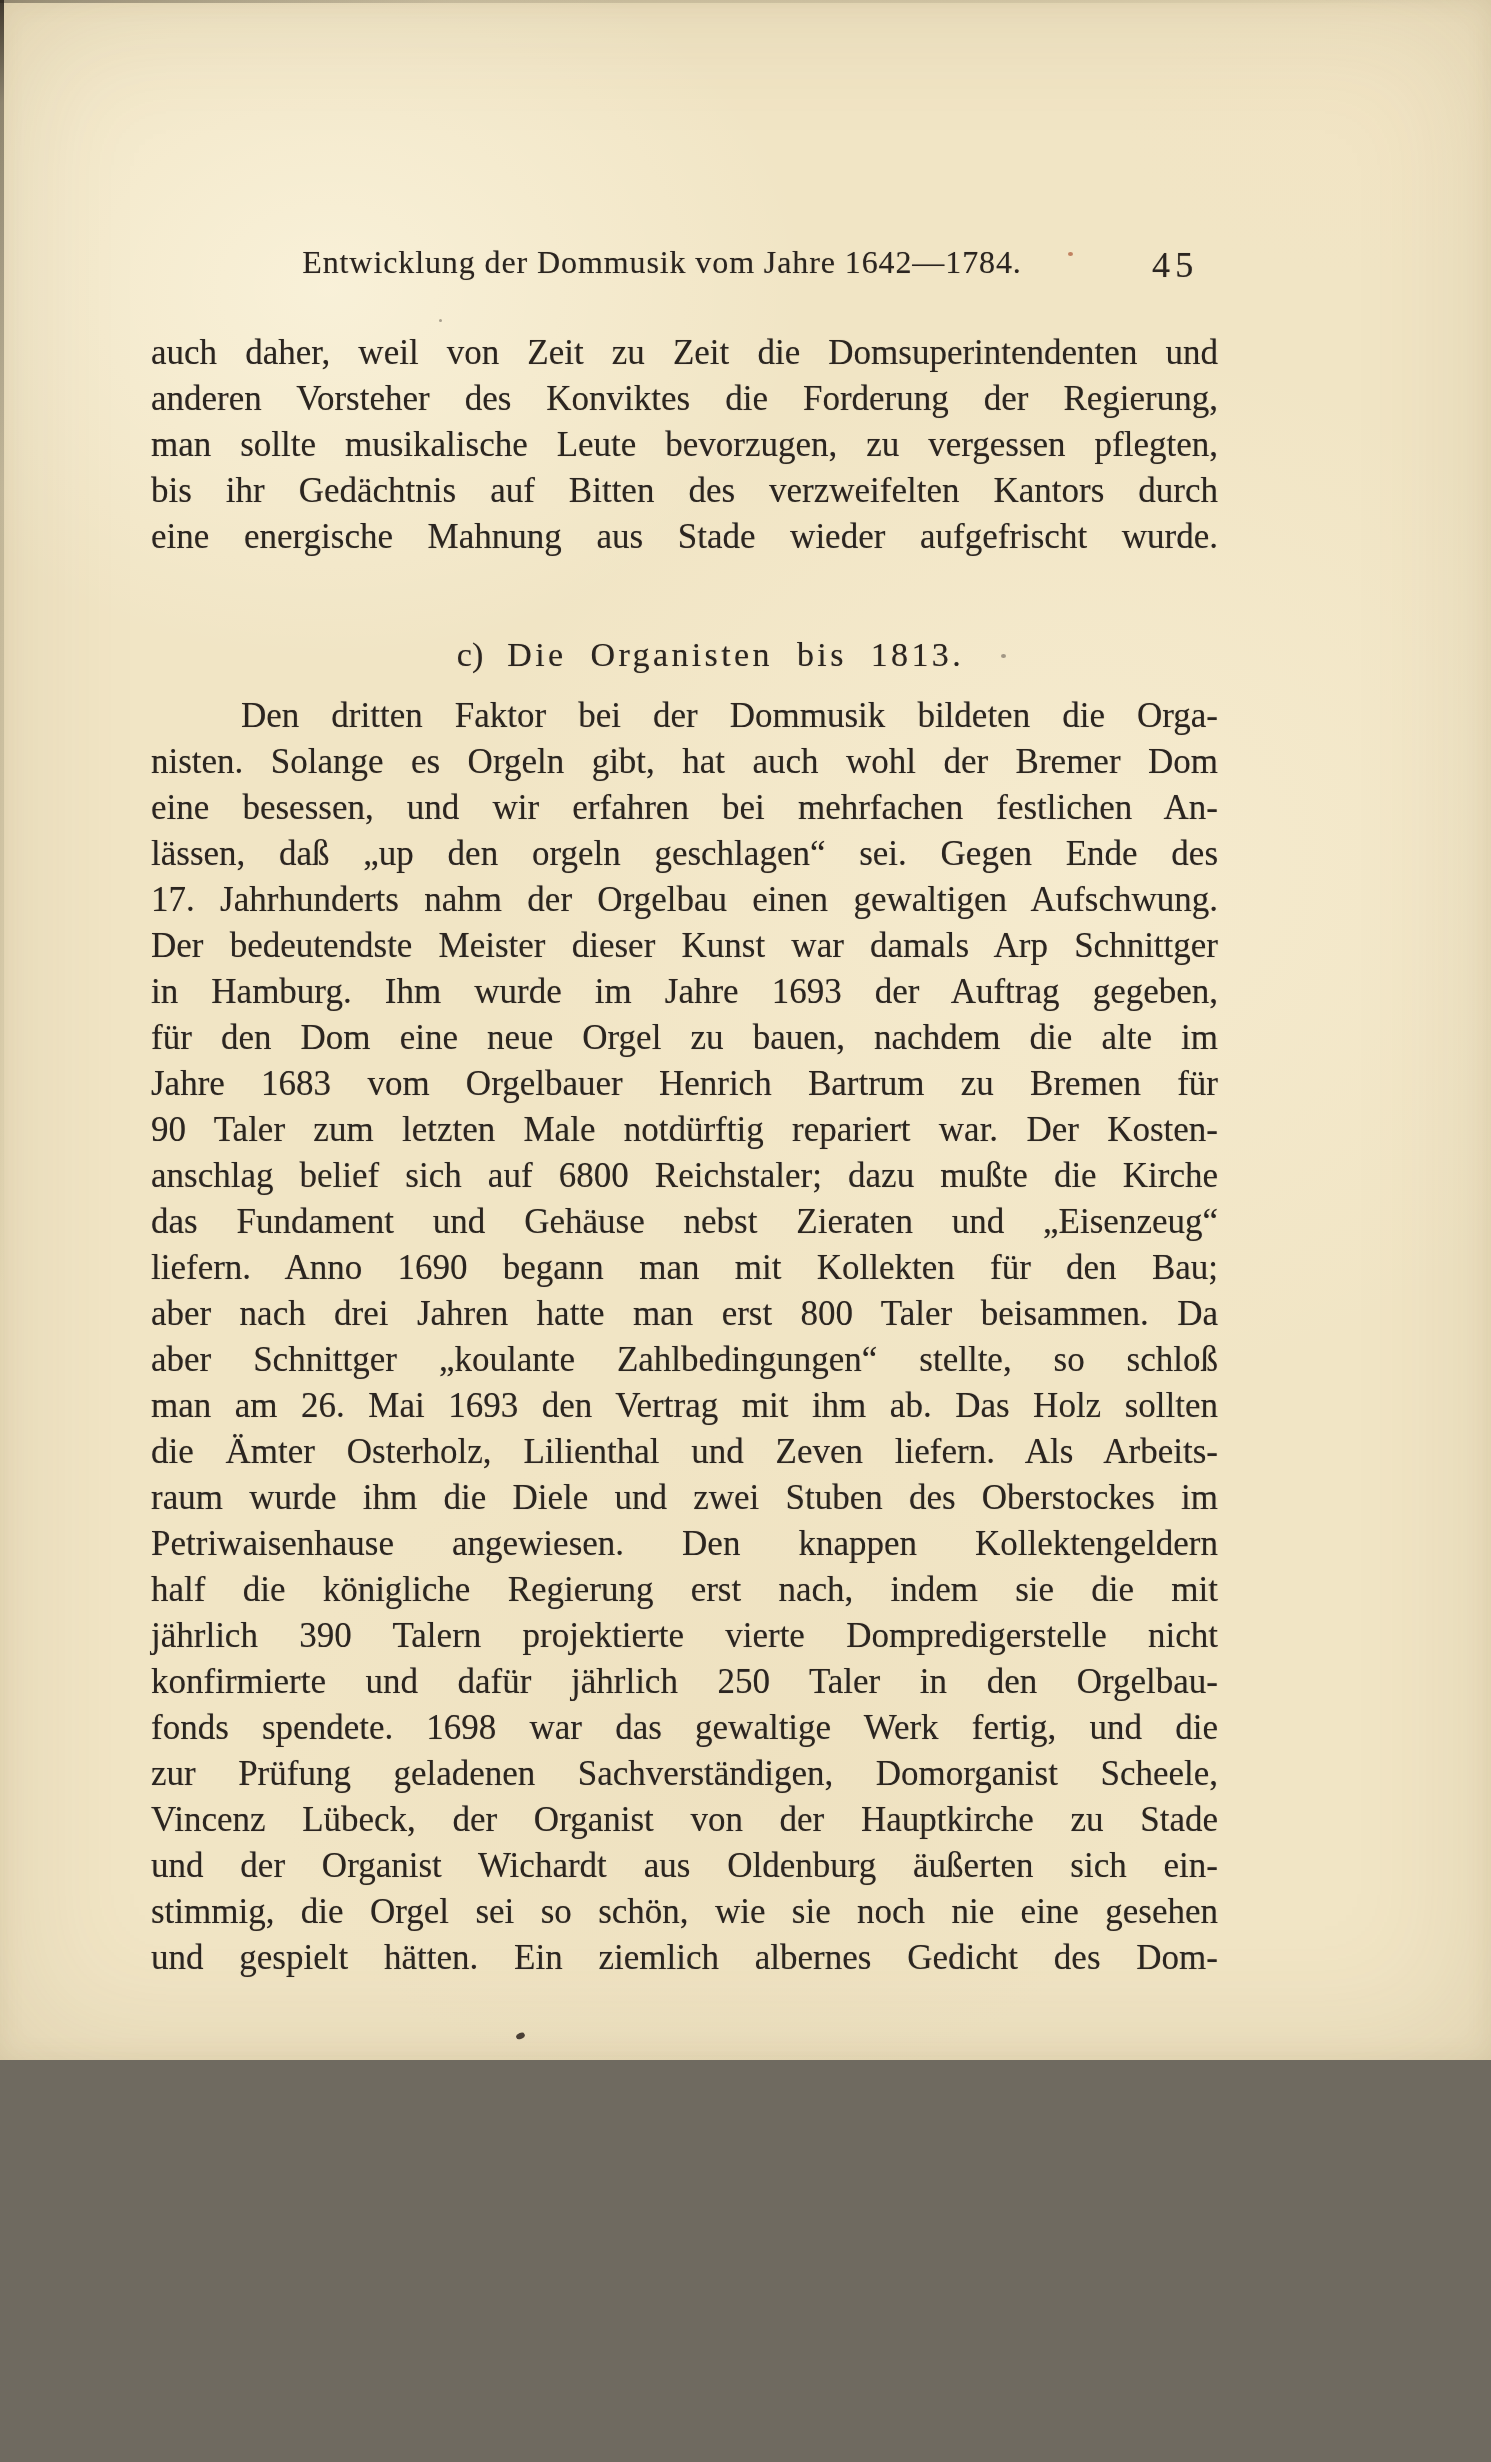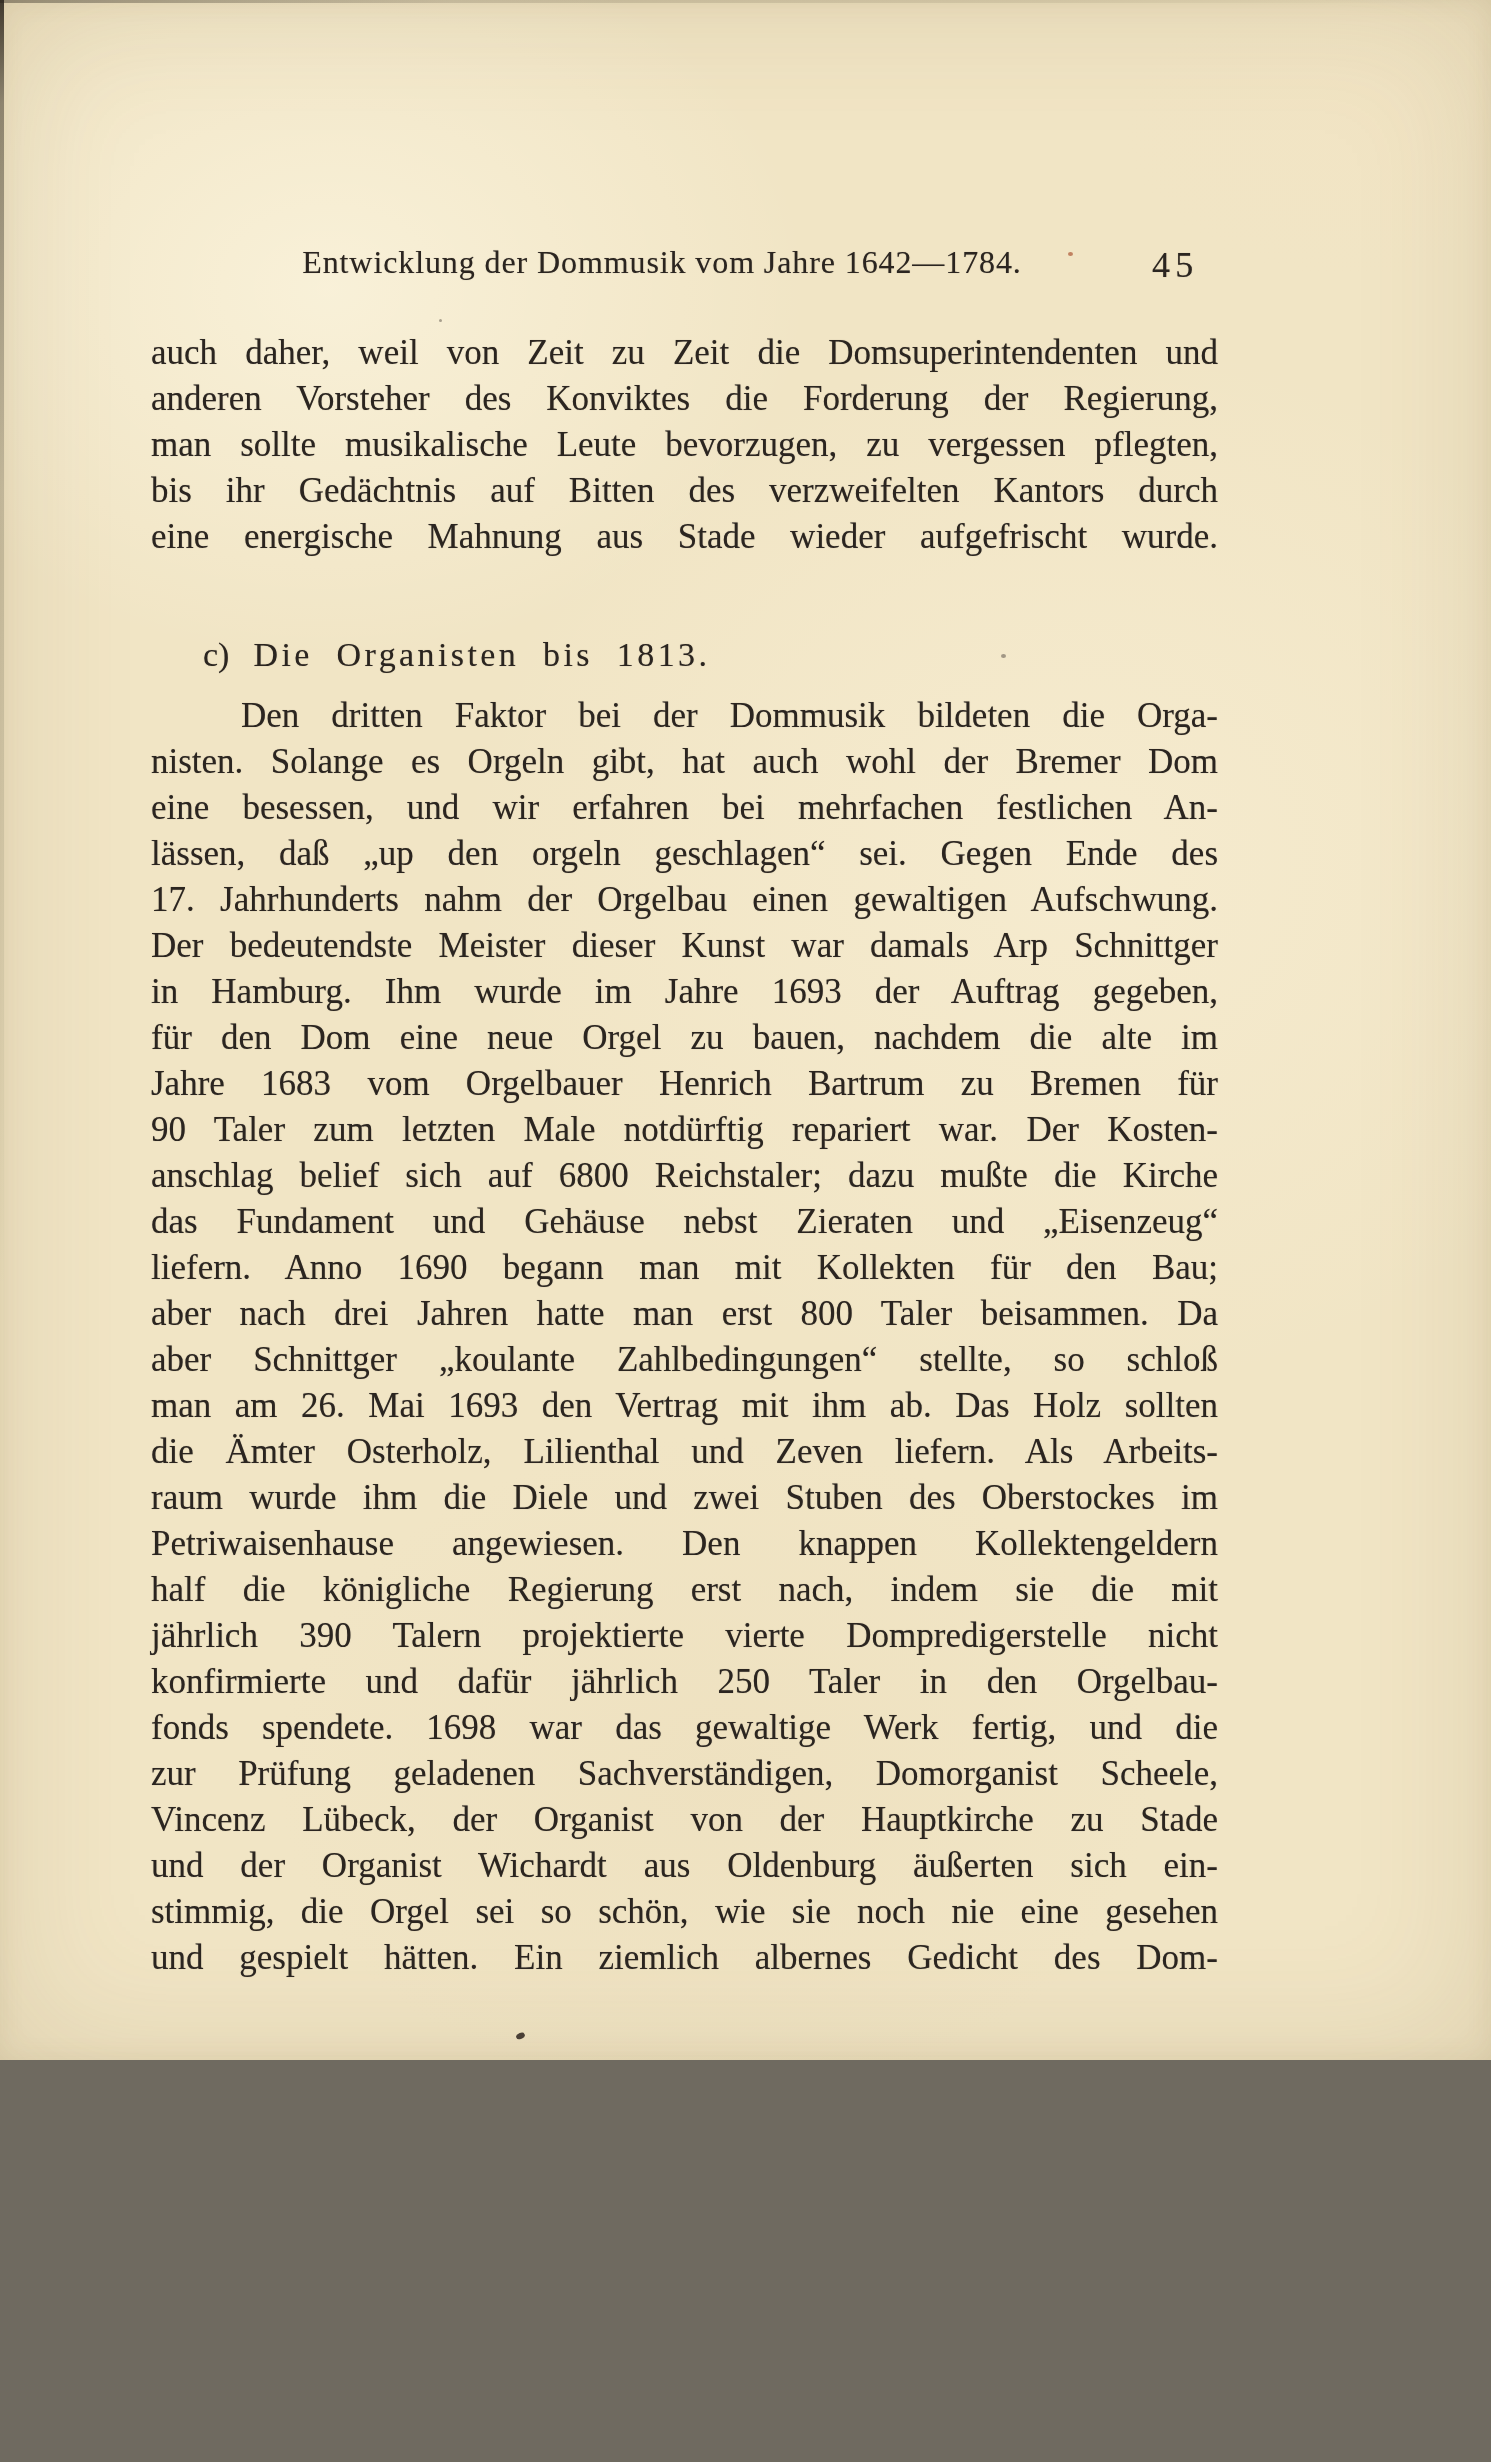--- a/index.html
+++ b/index.html
@@ -81,21 +81,21 @@
   }
   .tline.indent { padding-left: 90px; }
   .section-heading {
     position: absolute;
     left: 151px;
     width: 1067px;
     top: 632px;
     height: 46px;
     line-height: 46px;
     font-size: 34px;
-    text-align: left;
+    text-align: center;
     padding-left: 52px;
     box-sizing: border-box;
     white-space: nowrap;
   }
   .section-heading .heading-label { margin-right: 24px; }
   .section-heading .heading-title {
     letter-spacing: 3.4px;
     word-spacing: 12px;
   }
   

